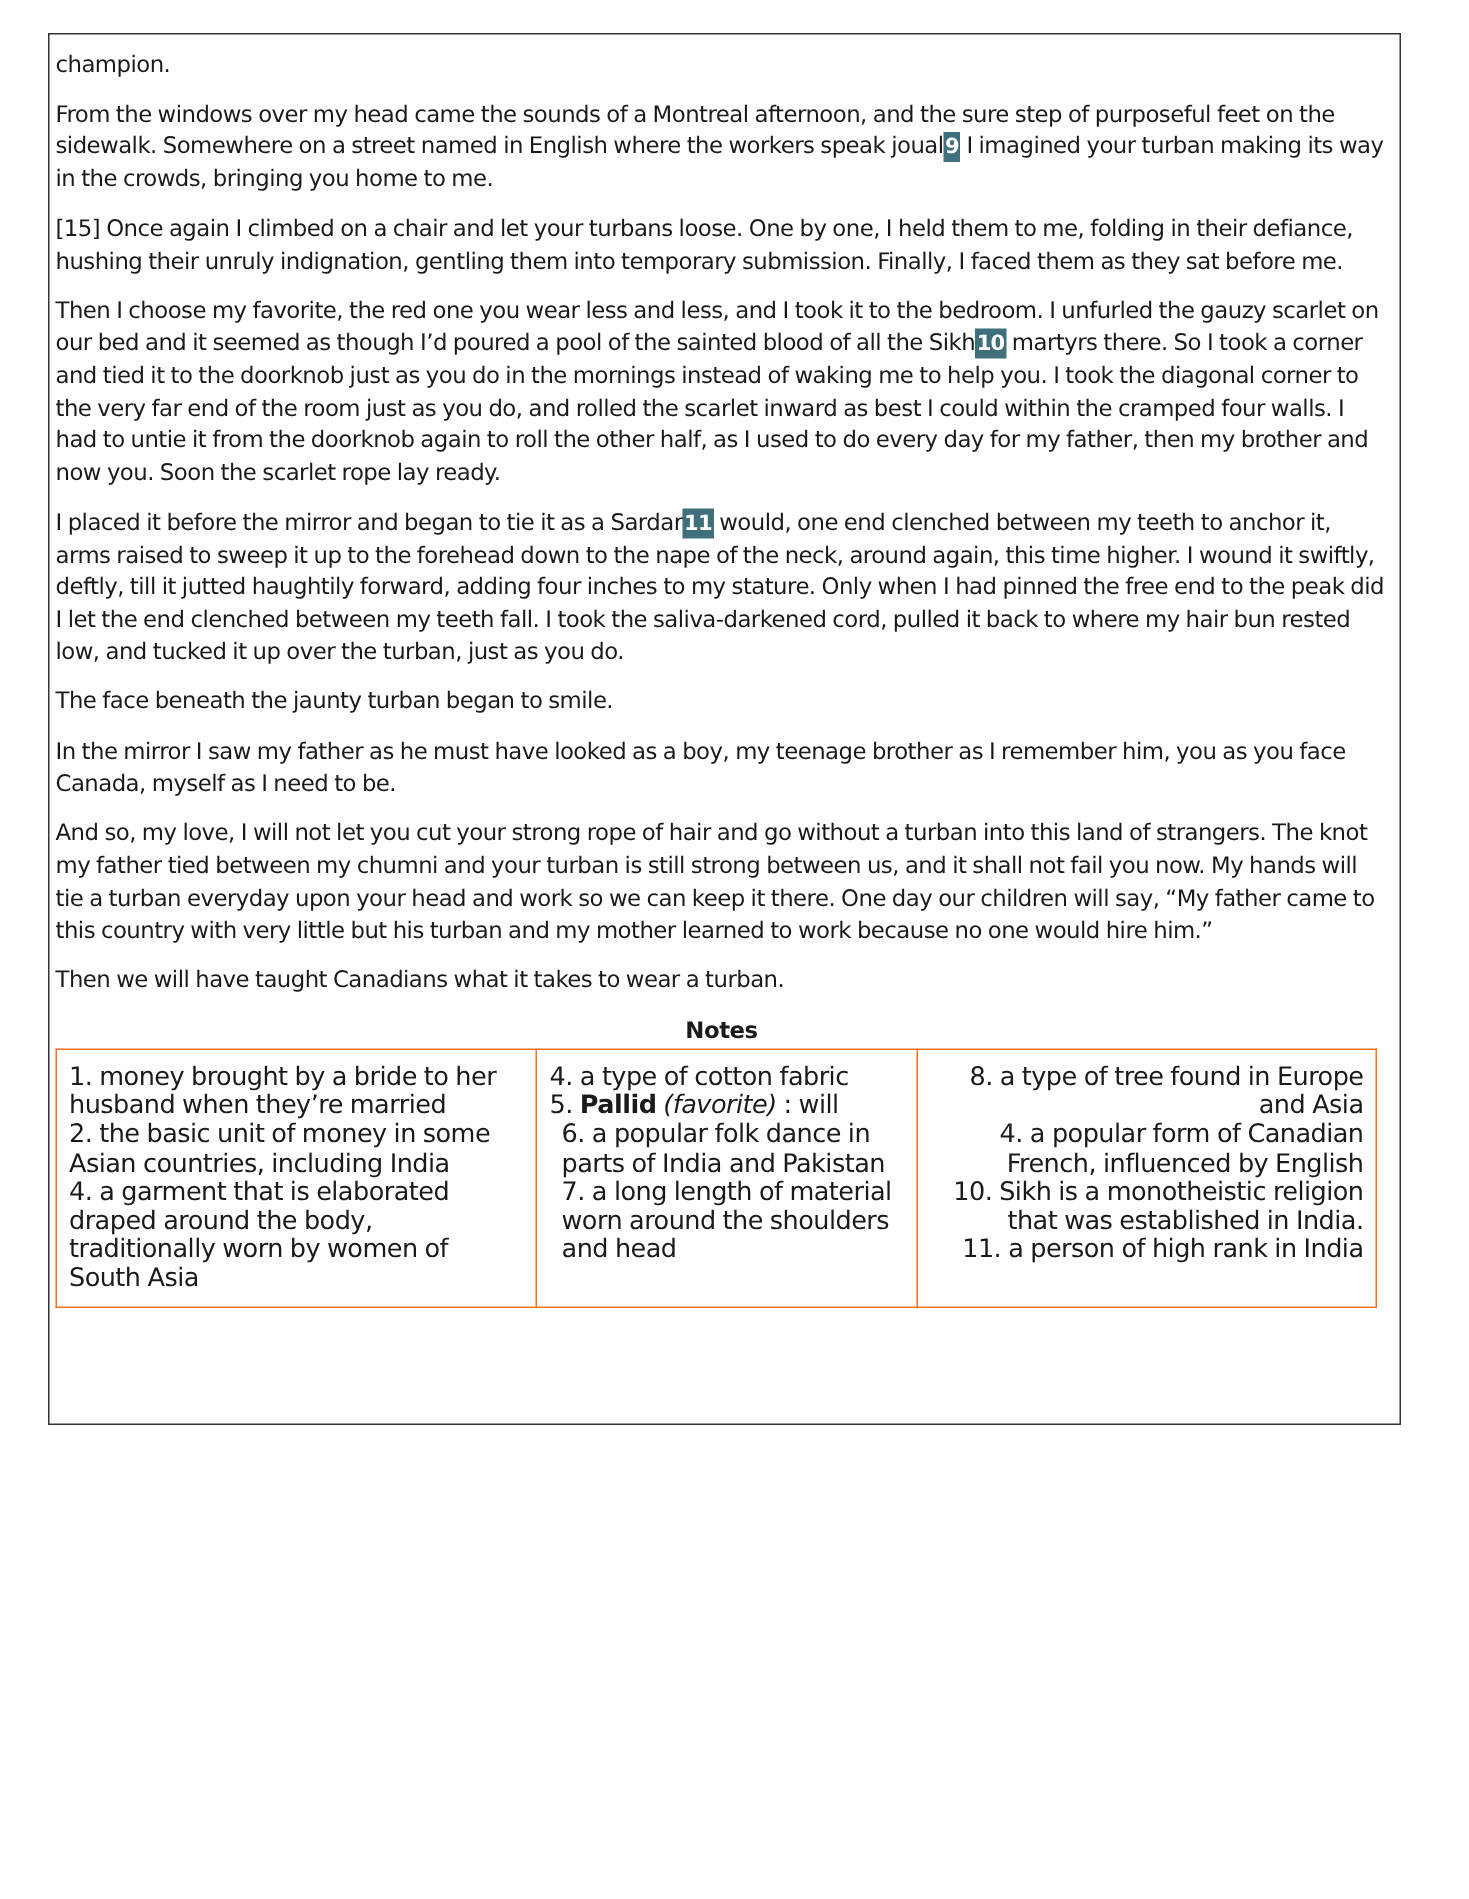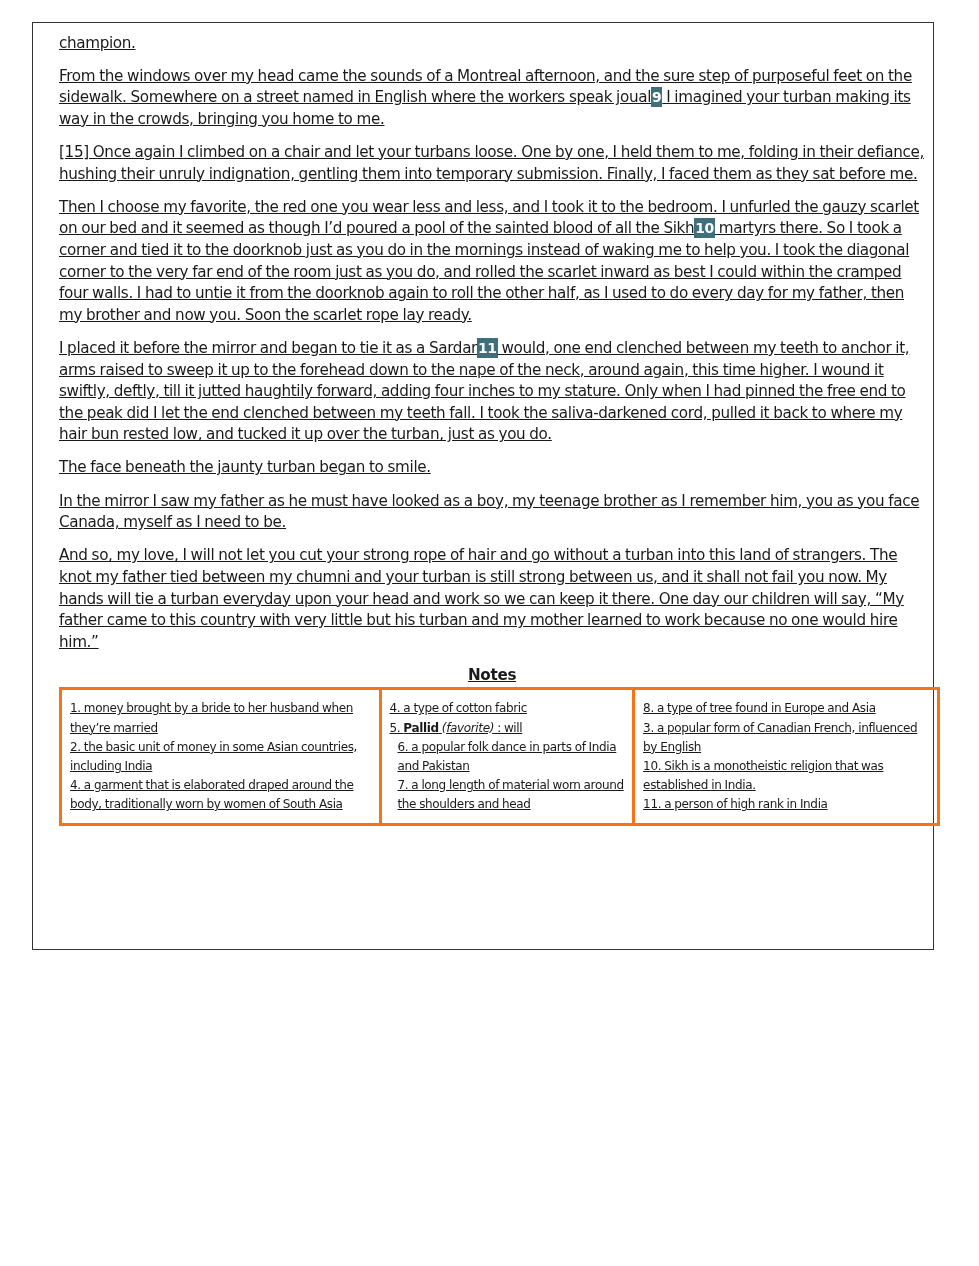--- a/index.html
+++ b/index.html
@@ -1,35 +1,35 @@
 <!DOCTYPE html>
 <html><head>
 <meta charset="utf-8">
 <style>
   html, body { margin: 0; padding: 0; background: #ffffff; }
   body { width: 979px; height: 1266px; position: relative; font-family: "DejaVu Sans", sans-serif; color: #1a1a1a; }
   .frame {
     position: absolute; left: 32px; top: 22px; width: 902px; height: 928px;
-    border: 1px solid #333333; box-sizing: border-box; padding: 10px 8px 0 26px; text-decoration: underline;
+    border: 1px solid #333333; box-sizing: border-box; padding: 10px 8px 0 4px;
   }
   .para { font-size: 15.2px; line-height: 21.6px; margin: 0 0 11.6px 0; letter-spacing: -0.35px; word-spacing: -0.5px; }
   .para.first { margin-bottom: 11px; }
   .fn {
     display: inline-block; background: #3f6f7a; color: #ffffff; font-weight: bold;
     font-size: 14px; line-height: 20px; padding: 0 1px; letter-spacing: -0.5px;
   }
   .notes-heading { font-weight: bold; font-size: 15.2px; line-height: 20px; margin: 12px 0 2px 0; letter-spacing: -0.3px; text-align: center; }
   table.notes { border-collapse: collapse; width: 881px; margin-left: 0; }
   table.notes td {
-    border: 3px solid #f97316; vertical-align: top; font-size: 12px; line-height: 19.2px;
+    border: 1px solid #f97316; vertical-align: top; font-size: 17px; line-height: 19.2px;
     padding: 9px 8px 8px 8px; letter-spacing: -0.35px; word-spacing: -0.4px;
   }
   td.c1 { width: 316px; }
   td.c2 { width: 246px; }
-  td.c3 { width: 300px; padding-left: 14px; }
+  td.c3 { width: 300px; padding-left: 14px; text-align: right; }
   .note { display: block; }
   .indent { padding-left: 8px; }
   b.term { font-weight: bold; text-align: center; }
   i.pos { font-style: italic; }
 </style>
 </head>
 <body>
 
 <div class="frame">
 
@@ -45,39 +45,40 @@
     <span>Then I choose my favorite, the red one you wear less and less, and I took it to the bedroom. I unfurled the gauzy scarlet on our bed and it seemed as though I’d poured a pool of the sainted blood of all the Sikh</span><span class="fn">10</span><span> martyrs there. So I took a corner and tied it to the doorknob just as you do in the mornings instead of waking me to help you. I took the diagonal corner to the very far end of the room just as you do, and rolled the scarlet inward as best I could within the cramped four walls. I had to untie it from the doorknob again to roll the other half, as I used to do every day for my father, then my brother and now you. Soon the scarlet rope lay ready.</span>
   </p>
 
   <p class="para">
     <span>I placed it before the mirror and began to tie it as a Sardar</span><span class="fn">11</span><span> would, one end clenched between my teeth to anchor it, arms raised to sweep it up to the forehead down to the nape of the neck, around again, this time higher. I wound it swiftly, deftly, till it jutted haughtily forward, adding four inches to my stature. Only when I had pinned the free end to the peak did I let the end clenched between my teeth fall. I took the saliva-darkened cord, pulled it back to where my hair bun rested low, and tucked it up over the turban, just as you do.</span>
   </p>
 
   <p class="para">The face beneath the jaunty turban began to smile.</p>
   <p class="para">In the mirror I saw my father as he must have looked as a boy, my teenage brother as I remember him, you as you face Canada, myself as I need to be.</p>
   <p class="para">And so, my love, I will not let you cut your strong rope of hair and go without a turban into this land of strangers. The knot my father tied between my chumni and your turban is still strong between us, and it shall not fail you now. My hands will tie a turban everyday upon your head and work so we can keep it there. One day our children will say, “My father came to this country with very little but his turban and my mother learned to work because no one would hire him.”</p>
+  <p class="para">Then we will have taught Canadians what it takes to wear a turban.</p>
 
   <div class="notes-heading">Notes</div>
 
   <table class="notes">
     <tbody>
         <tr>
       <td class="c1">
         <span class="note">1. money brought by a bride to her husband when they’re married</span>
         <span class="note">2. the basic unit of money in some Asian countries, including India</span>
         <span class="note">4. a garment that is elaborated draped around the body, traditionally worn by women of South Asia</span>
       </td>
       <td class="c2">
         <span class="note">4. a type of cotton fabric</span>
         <span class="note"><span>5. </span><b class="term">Pallid</b> <i class="pos">(favorite)</i><span> : will</span></span>
         <span class="note indent">6. a popular folk dance in parts of India and Pakistan</span>
         <span class="note indent">7. a long length of material worn around the shoulders and head</span>
       </td>
       <td class="c3">
         <span class="note">8. a type of tree found in Europe and Asia</span>
-        <span class="note">3. a popular form of Canadian French, influenced by English</span>
+        <span class="note">4. a popular form of Canadian French, influenced by English</span>
         <span class="note">10. Sikh is a monotheistic religion that was established in India.</span>
         <span class="note">11. a person of high rank in India</span>
       </td>
     </tr>
   </tbody>
     </table>
 </div>
 
 </body></html>

